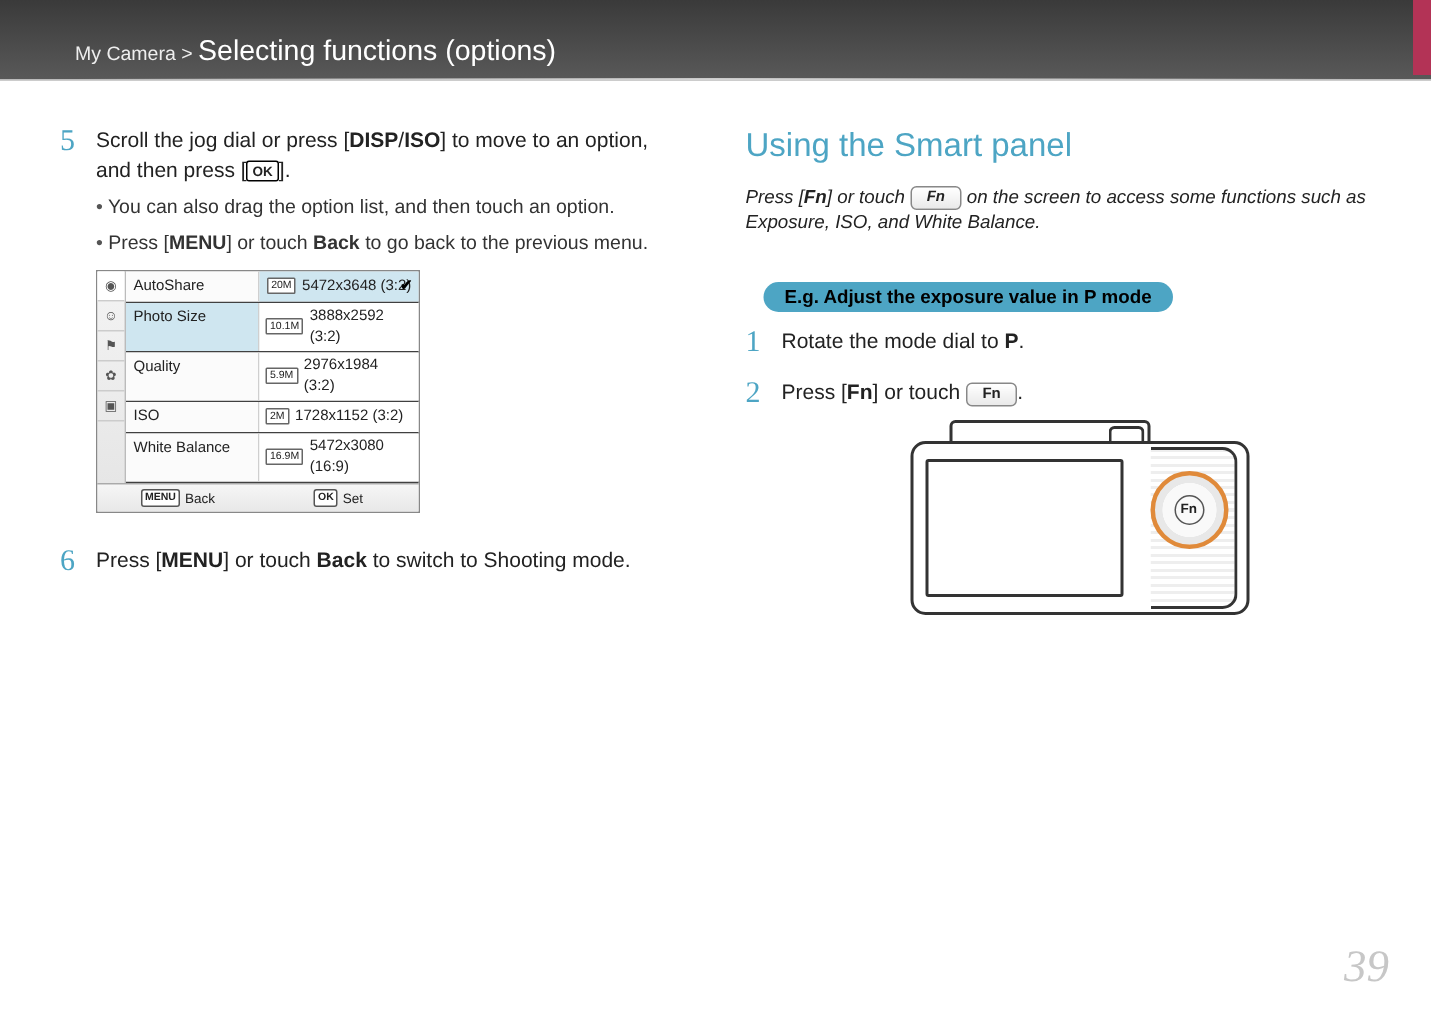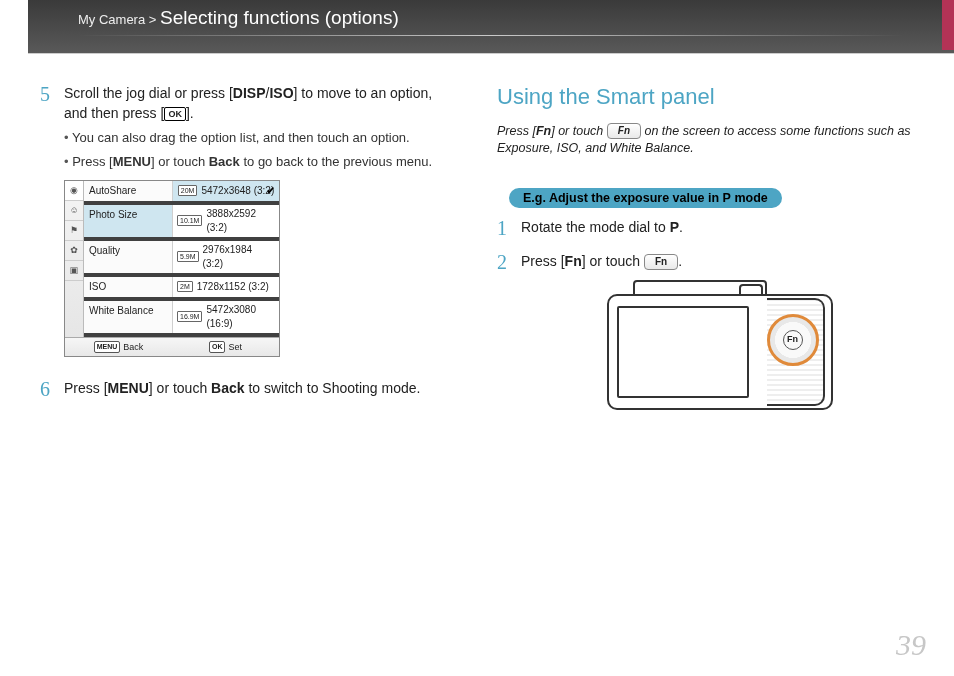--- a/index.html
+++ b/index.html
@@ -1,18 +1,18 @@
 <!DOCTYPE html>
 <html><head>
 <meta charset="utf-8">
 <style>
   html,body{margin:0;padding:0;font-family:"Segoe UI",Arial,sans-serif;color:#222;background:#fff;}
   .page{width:954px;height:676px;position:relative;box-sizing:border-box;overflow:hidden;}
   
-  .header{background:linear-gradient(#3a3a3a,#595959);color:#eee;padding:7px 50px 0 50px;height:54px;box-sizing:border-box;border-bottom:1px solid #ccc;margin-left:28px;}
+  .header{background:linear-gradient(#3a3a3a,#595959);color:#eee;padding:24px 50px 0 50px;height:54px;box-sizing:border-box;border-bottom:1px solid #ccc;}
   .breadcrumb{font-size:13px;}
   .breadcrumb .sec{font-size:19px;color:#fff;}
   .hr{height:1px;background:linear-gradient(to right,#ffffff00 0%,#ffffff 50%,#ffffff00 100%);opacity:.7;margin-top:6px;}
   
   .sidetab{position:absolute;right:0;top:0;width:12px;height:50px;background:#b33356;}
   
   .content{display:flex;padding:30px 40px 0 40px;gap:40px;}
   .col{flex:1;min-width:0;}
   .step{display:flex;gap:10px;font-size:14px;line-height:1.4;margin-bottom:14px;}
   .stepnum{color:#4da5c4;font-size:20px;font-family:Georgia,serif;line-height:1;min-width:14px;}
@@ -27,21 +27,21 @@
   .eg .pmode{font-family:Arial;font-weight:bold;}
   .pagenum{position:absolute;right:28px;bottom:14px;color:#c7c7c7;font-size:30px;font-style:italic;font-family:Georgia,serif;}
 
   
   .menubox{width:214px;border:1px solid #888;font-size:10px;background:#fff;margin-top:8px;}
   .menubody{display:flex;}
   .tabs{width:18px;background:linear-gradient(#f4f4f4,#e6e6e6);border-right:1px solid #bbb;display:flex;flex-direction:column;}
   .tabicon{height:19px;border-bottom:1px solid #ccc;display:flex;align-items:center;justify-content:center;color:#555;font-size:9px;}
   .tabicon.active{background:#fff;}
   .menucol{flex:1;display:flex;flex-direction:column;}
-  .mrow{display:flex;border-bottom:4px solid #404040;}
+  .mrow{display:flex;border-bottom:1px solid #404040;}
   .mleft{width:78px;padding:3px 5px;border-right:1px solid #cfcfcf;background:#fbfbfb;}
   .mleft.sel{background:#cfe6f0;}
   .mright{flex:1;display:flex;align-items:center;gap:4px;padding:2px 4px;background:#fff;position:relative;}
   .mright.sel{background:#cfe6f0;justify-content:center;}
   .badge{border:1px solid #666;font-size:7px;padding:0 2px;border-radius:1px;background:#fff;}
   .chk{position:absolute;right:4px;font-weight:bold;color:#000;}
   .menufoot{display:flex;border-top:1px solid #aaa;background:linear-gradient(#f6f6f6,#e8e8e8);font-size:9px;}
   .menufoot div{flex:1;text-align:center;padding:3px 0;display:flex;align-items:center;justify-content:center;gap:3px;}
   .ftag{border:1px solid #555;font-size:7px;padding:0 2px;border-radius:2px;background:#fff;font-weight:bold;}
 

